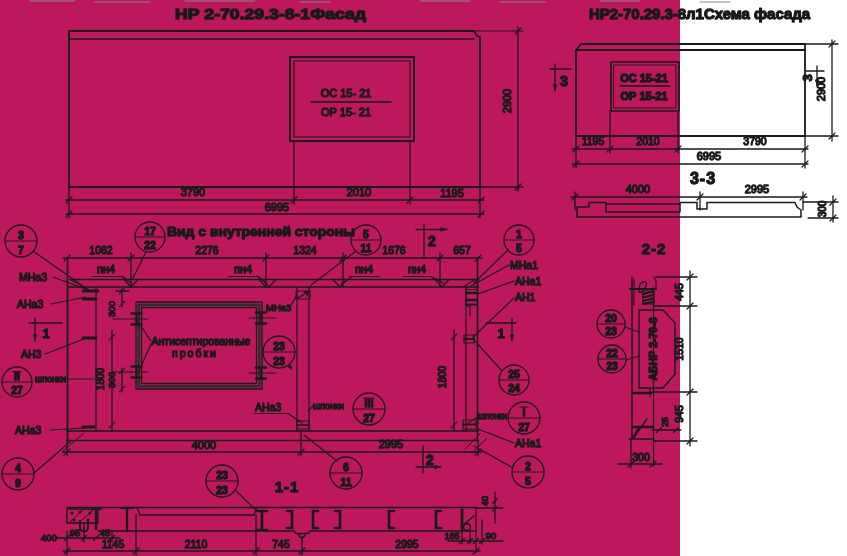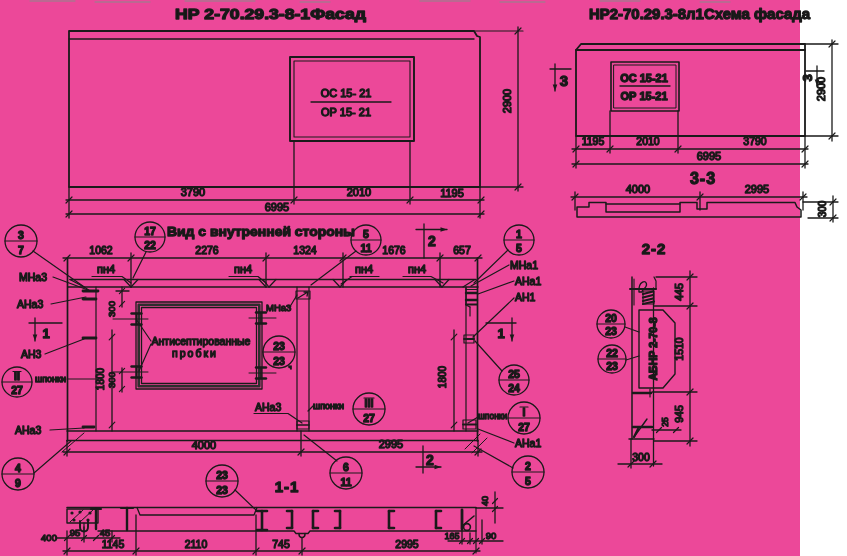--- a/index.html
+++ b/index.html
@@ -1,16 +1,16 @@
 <!DOCTYPE html>
 <html><head>
 <meta charset="utf-8">
 <style>
 html,body{margin:0;padding:0;background:#ffffff;}
-.sheet{position:relative;width:800px;height:556px;background:#ec4899;font-family:"Liberation Sans", sans-serif;}
+.sheet{position:relative;width:680px;height:556px;background:#be185d;font-family:"Liberation Sans", sans-serif;}
 text{fill:#161616;font-family:"Liberation Sans", sans-serif;}
 </style>
 </head>
 <body>
 <div class="sheet">
 <svg width="847" height="556" viewBox="0 0 847 556" fill="none" stroke-linecap="round" stroke-linejoin="round">
 <g stroke="#1a1a1a" stroke-width="1.3">
 
 <g stroke="#8a8a8a" stroke-width="1">
           <line x1="30" y1="1" x2="75" y2="1"></line>

